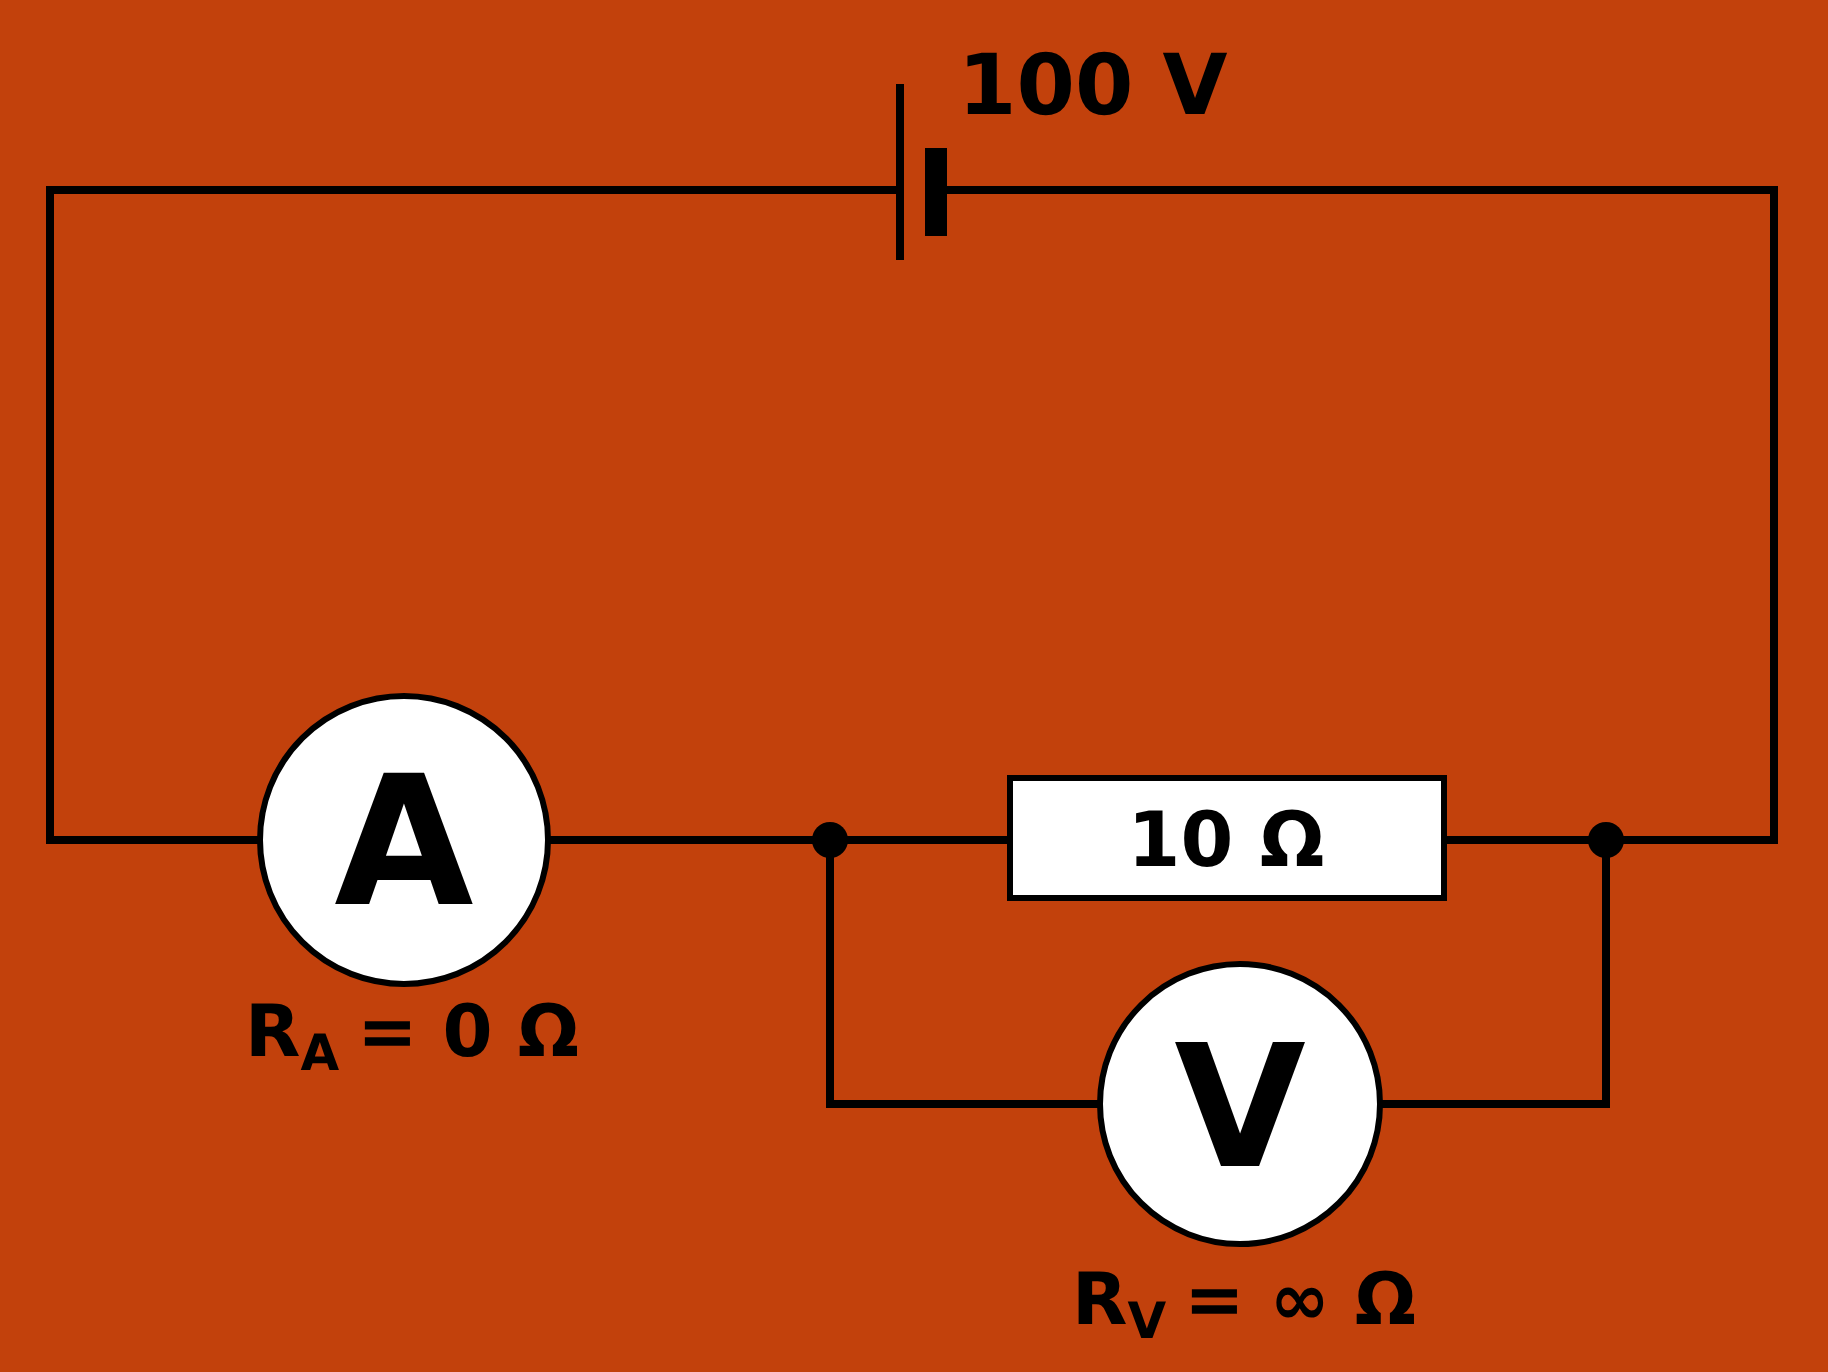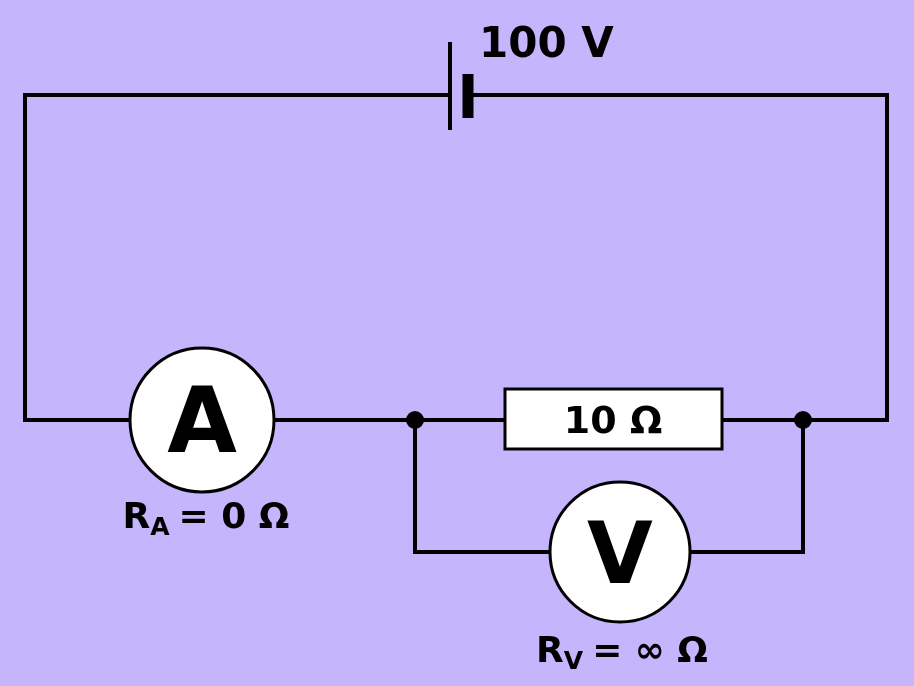--- a/index.html
+++ b/index.html
@@ -4,21 +4,21 @@
   <style>
     html, body {
       margin: 0;
       padding: 0;
       background: #ffffff;
     }
     .page {
       width: 914px;
       height: 686px;
       position: relative;
-      background: #c4b5fd;
+      background: #c2410c;
       overflow: hidden;
       font-family: "DejaVu Sans", "Liberation Sans", sans-serif;
     }
     svg {
       display: block;
     }
     svg text {
       font-family: "DejaVu Sans", "Liberation Sans", sans-serif;
       fill: #000000;
     }

